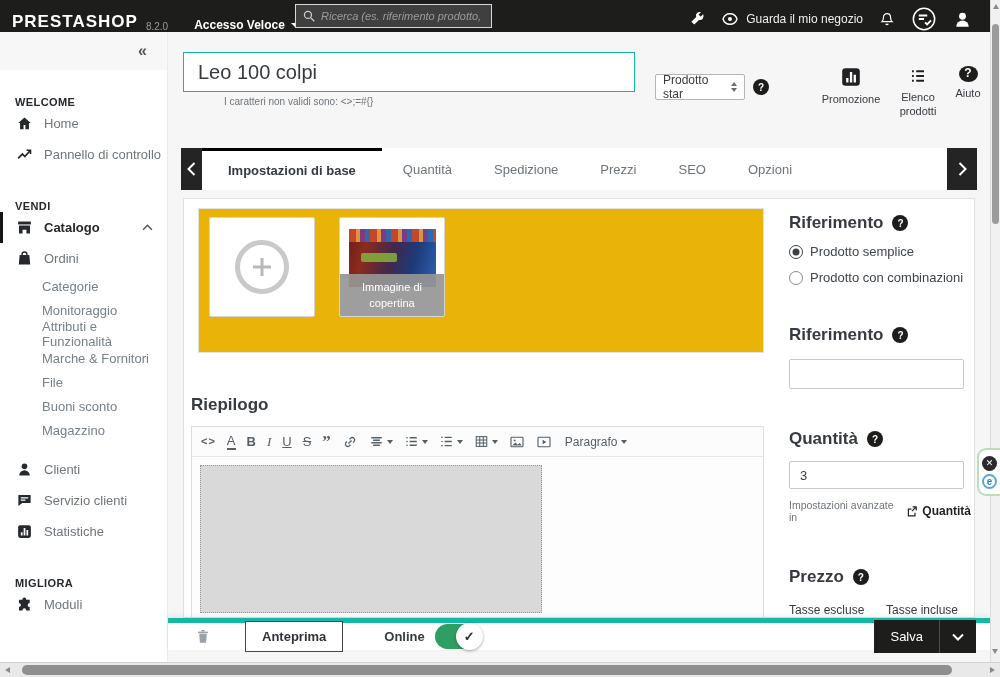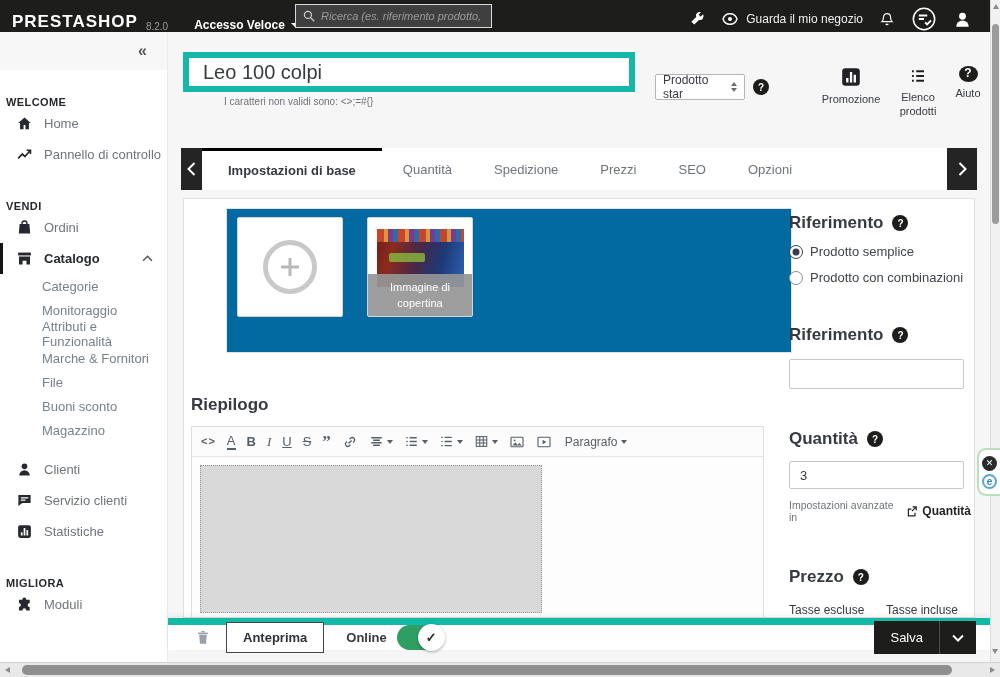--- a/index.html
+++ b/index.html
@@ -19,33 +19,33 @@
   .tb-right { margin-left:auto; display:flex; align-items:center; gap:16px; padding-right:18px; }
   .tb-shop { display:flex; align-items:center; gap:7px; font-size:12px; color:#efefef; cursor:pointer; }
   .tb-icon { cursor:pointer; display:flex; align-items:center; }
 
   
   .sidebar { position:absolute; left:0; top:32px; width:168px; height:630px; background:#fff; border-right:1px solid #ebebeb; overflow:hidden; z-index:5; }
   .side-top { height:38px; background:#f7f7f7; display:flex; align-items:center; justify-content:flex-end; padding-right:20px; }
   .collapse-btn { color:#555; font-size:16px; font-weight:bold; cursor:pointer; line-height:1; }
   .collapse-btn::before { content:"\00AB"; }
   .side-menu { padding-top:16px; }
-  .nav-title { height:26px; margin-top:16px; padding-left:6px; font-size:11px; font-weight:bold; color:#25282c; letter-spacing:.4px; display:flex; align-items:flex-end; }
+  .nav-title { height:26px; margin-top:16px; padding-left:15px; font-size:11px; font-weight:bold; color:#25282c; letter-spacing:.4px; display:flex; align-items:flex-end; }
   .nav-title:first-child { margin-top:0; height:22px; }
   .nav-item { height:31px; display:flex; align-items:center; padding-left:16px; gap:11px; font-size:13px; color:#6f757c; cursor:pointer; position:relative; }
   .nav-item .nic { color:#25282c; width:17px; height:17px; flex:0 0 17px; }
   .nav-item.active { border-left:3px solid #141414; padding-left:13px; font-weight:bold; color:#25282c; }
   .nav-chev { margin-left:auto; margin-right:14px; color:#55595e; }
   .sub-item { height:24px; display:flex; align-items:center; padding-left:42px; font-size:13px; color:#76818a; cursor:pointer; }
   .sub-item.active { color:#1f2327; font-weight:bold; }
   .gap12 { height:12px; }
 
   
   .main { position:absolute; left:168px; top:32px; width:822px; height:630px; background:#f6f6f6; overflow:hidden; }
-  .title-input { position:absolute; left:15px; top:20px; width:452px; height:40px; background:#fff; border:6px solid #14b8a6; font-size:20px; color:#363a41; padding:0 14px; font-family:inherit; outline:none; }
+  .title-input { position:absolute; left:15px; top:20px; width:452px; height:40px; background:#fff; border:1px solid #14b8a6; font-size:20px; color:#363a41; padding:0 14px; font-family:inherit; outline:none; }
   .title-note { position:absolute; left:24px; top:64px; font-size:10px; color:#6f757c;margin-left:32px; }
   .type-select { position:absolute; left:487px; top:42px; width:90px; height:26px; background:#fff; border:1px solid #b5b5b5; border-radius:2px; display:flex; align-items:center; justify-content:space-between; padding:0 7px; font-size:12px; color:#363a41; cursor:pointer; }
   .updown { display:flex; flex-direction:column; gap:2px; }
   .updown i { width:0; height:0; border-left:3.5px solid transparent; border-right:3.5px solid transparent; display:block; }
   .updown .u { border-bottom:4px solid #6b6b6b; }
   .updown .d { border-top:4px solid #6b6b6b; }
   .help-badge { width:16px; height:16px; border-radius:50%; background:#1d1d1b; color:#fff; font-size:10px; font-weight:bold; display:inline-flex; align-items:center; justify-content:center; flex:0 0 16px; cursor:pointer; }
   .help-badge::before { content:"?"; }
   .type-help { position:absolute; left:585px; top:47px; }
   .head-actions { position:absolute; right:4px; top:34px; display:flex; gap:8px; align-items:flex-start; }
@@ -55,21 +55,21 @@
   
   .tabrow { position:absolute; left:13px; top:116px; width:796px; height:42px; display:flex; }
   .tab-nav { width:21px; background:#242424; color:#fff; display:flex; align-items:center; justify-content:center; cursor:pointer; }
   .tab-nav.right { width:30px; }
   .tabstrip { flex:1; background:#fff; display:flex; align-items:stretch; overflow:hidden; }
   .tab { display:flex; align-items:center; padding:0 21px; font-size:13px; color:#6c757d; cursor:pointer; white-space:nowrap; }
   .tab.active { border-top:3px solid #000; font-weight:bold; color:#363a41; padding:0 26px; }
 
   
   .card { position:absolute; left:15px; top:166px; width:792px; height:420px; background:#fff; border:1px solid #e1e1e1; overflow:hidden; }
-  .dropzone { position:absolute; left:14px; top:9px; width:566px; height:145px; border:1px solid #e3e3e3; background:#0369a1;margin-left:28px; }
+  .dropzone { position:absolute; left:14px; top:9px; width:566px; height:145px; border:1px solid #e3e3e3; background:#eab308; }
   .tile { position:absolute; top:8px; width:106px; height:100px; border:1px solid #d4d4d4; border-radius:2px; background:#fff; cursor:pointer; }
   .tile-add { left:10px; display:flex; align-items:center; justify-content:center; }
   .ring { width:54px; height:54px; border:5px solid #c9c9c9; border-radius:50%; position:relative; }
   .ring::before, .ring::after { content:""; position:absolute; background:#b9b9b9; left:50%; top:50%; }
   .ring::before { width:18px; height:3px; transform:translate(-50%,-50%); }
   .ring::after { width:3px; height:18px; transform:translate(-50%,-50%); }
   .tile-img { left:140px; overflow:hidden; }
   .fw { position:absolute; left:9px; top:11px; width:87px; height:58px;
         background:linear-gradient(105deg,#6d1f18 0%,#8c2b1d 20%,#45284a 48%,#1d3a78 72%,#2f63b4 100%); }
   .fw::before { content:""; position:absolute; left:0; right:0; top:0; height:13px;
@@ -103,21 +103,21 @@
   .ed-i { font-style:italic; font-family:"Liberation Serif",serif; }
   .ed-u { text-decoration:underline; }
   .ed-s { text-decoration:line-through; }
   .ed-q { font-family:"Liberation Serif",serif; font-weight:bold; font-size:17px; }
   .ed-caret { width:0; height:0; border-left:3.5px solid transparent; border-right:3.5px solid transparent; border-top:4px solid #555f66; }
   .ed-para { font-size:12px; margin-left:2px; }
   .ed-body { position:relative; height:160px; background:#fdfdfe; }
   .ed-placeholder { position:absolute; left:8px; top:8px; width:342px; height:148px; background:#d9d9d9; border:1px dotted #979797; }
 
   
-  .footer { position:absolute; left:168px; top:618px; width:822px; height:32px; background:#fff; border-top:7px solid #14b8a6; box-shadow:0 -2px 5px rgba(0,0,0,.07); display:flex; align-items:center; padding:0 14px; z-index:10; }
+  .footer { position:absolute; left:168px; top:618px; width:822px; height:32px; background:#fff; border-top:5px solid #14b8a6; box-shadow:0 -2px 5px rgba(0,0,0,.07); display:flex; align-items:center; padding:0 14px; z-index:10;gap:19px; }
   .trash { color:#9aa1a8; margin:0 14px 0 12px; cursor:pointer; }
   .btn-preview { height:31px; padding:0 16px; background:#fff; border:1px solid #41464b; font-size:13px; font-weight:bold; color:#2f3337; display:flex; align-items:center; cursor:pointer; font-family:inherit; }
   .online-wrap { display:flex; align-items:center; gap:10px; margin-left:22px; }
   .online-label { font-size:13px; font-weight:bold; color:#363a41; }
   .toggle { width:47px; height:25px; border-radius:13px; background:#2e9e63; position:relative; cursor:pointer; flex:0 0 47px; }
   .toggle .knob { position:absolute; right:-1px; top:-1px; width:27px; height:27px; border-radius:50%; background:#fff; box-shadow:0 1px 3px rgba(0,0,0,.35); display:flex; align-items:center; justify-content:center; font-size:13px; font-weight:bold; color:#2d2d2d; }
   .toggle .knob::before { content:"\2713"; }
   .save-group { margin-left:auto; display:flex; height:33px; }
   .btn-save { background:#1d1d1b; color:#fff; font-size:13px; padding:0 16px; display:flex; align-items:center; cursor:pointer; font-family:inherit; border:none; }
   .btn-save-caret { background:#1d1d1b; width:37px; border-left:1px solid #4d4d4d; display:flex; align-items:center; justify-content:center; cursor:pointer; }
@@ -213,41 +213,41 @@
     <div class="nav-item">
       <span class="nic">
           <svg width="17" height="17" viewBox="0 0 20 20" fill="none" stroke="currentColor" stroke-width="2">
             <path d="M2.5 14.5l5-5 3 3 6.5-7.5"></path>
             <path d="M12.5 5h4.5v4.5"></path>
           </svg>
         </span>
       <span>Pannello di controllo</span>
     </div>
     <div class="nav-title">VENDI</div>
-    <div class="nav-item">
-      <span class="nic">
-          <svg width="17" height="17" viewBox="0 0 20 20" fill="currentColor">
-            <path d="M6.3 6V5.2a3.7 3.7 0 017.4 0V6h2l1 11H3.3l1-11h2zm1.6 0h4.2v-.8a2.1 2.1 0 00-4.2 0V6z"></path>
-          </svg>
-        </span>
-      <span>Ordini</span>
-    </div>
     <div class="nav-item active">
       <span class="nic">
           <svg width="17" height="17" viewBox="0 0 20 20" fill="currentColor">
             <path d="M2.5 3h15v3.4h-15z"></path>
             <path d="M3.5 7.6h13V17h-4.2v-4.4H7.7V17H3.5z"></path>
           </svg>
         </span>
       <span>Catalogo</span>
       <span class="nav-chev">
           <svg width="11" height="7" viewBox="0 0 12 8" fill="none" stroke="currentColor" stroke-width="1.8">
             <path d="M1 6.5L6 1.5l5 5"></path>
           </svg>
         </span>
+    </div>
+    <div class="nav-item">
+      <span class="nic">
+          <svg width="17" height="17" viewBox="0 0 20 20" fill="currentColor">
+            <path d="M6.3 6V5.2a3.7 3.7 0 017.4 0V6h2l1 11H3.3l1-11h2zm1.6 0h4.2v-.8a2.1 2.1 0 00-4.2 0V6z"></path>
+          </svg>
+        </span>
+      <span>Ordini</span>
     </div>
     <div class="sub-item">Categorie</div>
     <div class="sub-item">Monitoraggio</div>
     <div class="sub-item">Attributi e Funzionalità</div>
     <div class="sub-item">Marche &amp; Fornitori</div>
     <div class="sub-item">File</div>
     <div class="sub-item">Buoni sconto</div>
     <div class="sub-item">Magazzino</div>
     <div class="gap12"></div>
     <div class="nav-item">

